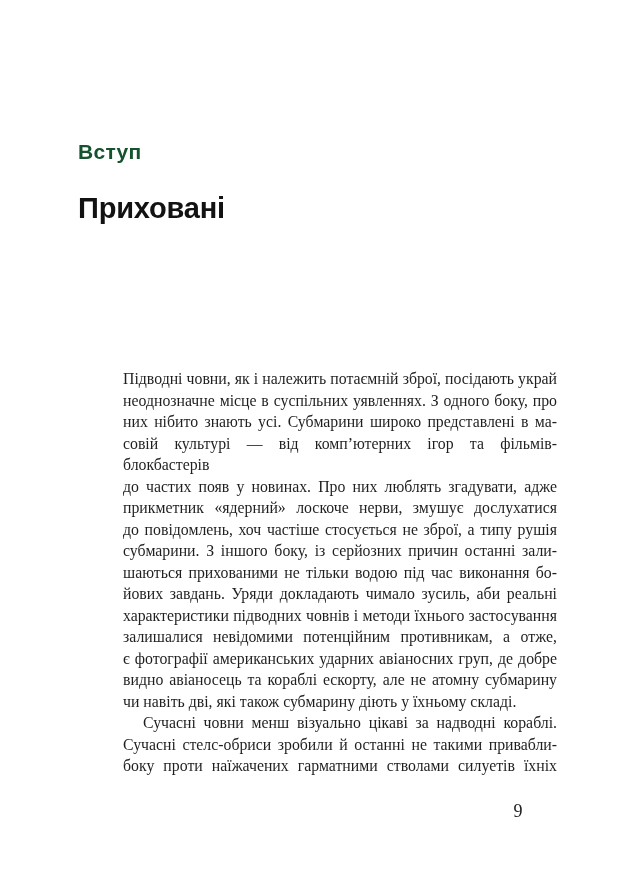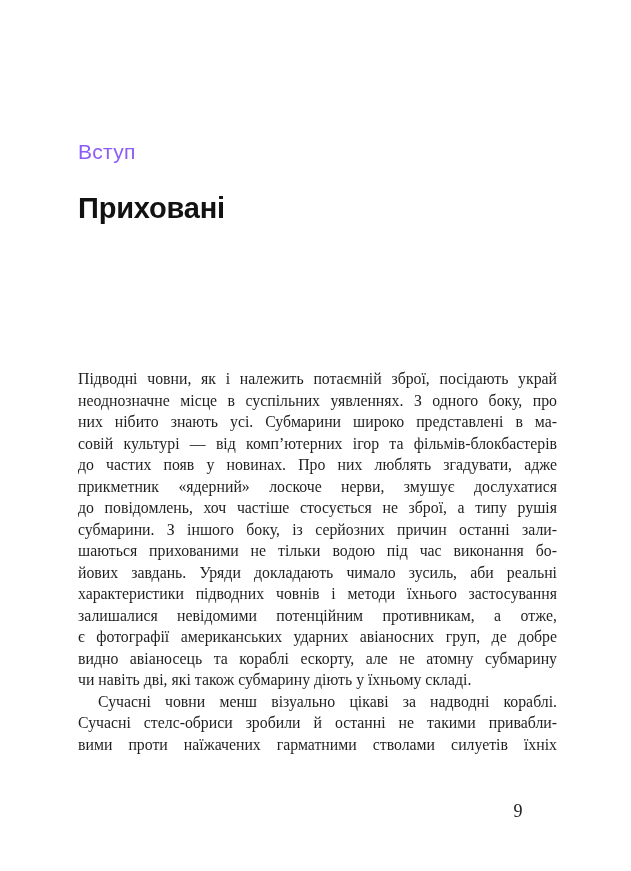--- a/index.html
+++ b/index.html
@@ -14,22 +14,22 @@
   .chapter-head {
     position: absolute;
     left: 78px;
     top: 140px;
     width: 480px;
   }
   .kicker {
     font-family: "Liberation Sans", sans-serif;
     font-size: 21px;
     line-height: 24px;
-    font-weight: 400;
-    color: #8b5cf6;
+    font-weight: 700;
+    color: #14532d;
     letter-spacing: 0.3px;
   }
   .title {
     margin-top: 28px;
     font-family: "Liberation Sans", sans-serif;
     font-size: 29px;
     line-height: 32px;
     font-weight: 700;
     color: #121212;
     letter-spacing: -0.2px;
@@ -40,20 +40,21 @@
     top: 368px;
     width: 479px;
     font-size: 15.8px;
     line-height: 21.5px;
     color: #1f1f1f;
   }
   .line {
     text-align: justify;
     text-align-last: justify;
     text-justify: inter-word;
+    margin-left: 45px;
   }
   .line.flush {
     text-align-last: left;
   }
   .line.indent {
     text-indent: 20px;
   }
   .page-number {
     position: absolute;
     left: 508px;
@@ -84,16 +85,16 @@
     <div class="line">субмарини. З іншого боку, із серйозних причин останні зали-</div>
     <div class="line">шаються прихованими не тільки водою під час виконання бо-</div>
     <div class="line">йових завдань. Уряди докладають чимало зусиль, аби реальні</div>
     <div class="line">характеристики підводних човнів і методи їхнього застосування</div>
     <div class="line">залишалися невідомими потенційним противникам, а отже,</div>
     <div class="line">є фотографії американських ударних авіаносних груп, де добре</div>
     <div class="line">видно авіаносець та кораблі ескорту, але не атомну субмарину</div>
     <div class="line flush">чи навіть дві, які також субмарину діють у їхньому складі.</div>
     <div class="line indent">Сучасні човни менш візуально цікаві за надводні кораблі.</div>
     <div class="line">Сучасні стелс-обриси зробили й останні не такими привабли-</div>
-    <div class="line">вими проти наїжачених гарматними стволами силуетів їхніх</div>
+    <div class="line">боку проти наїжачених гарматними стволами силуетів їхніх</div>
   </main>
 
 <div class="page-number">9</div>
 
 </body></html>

